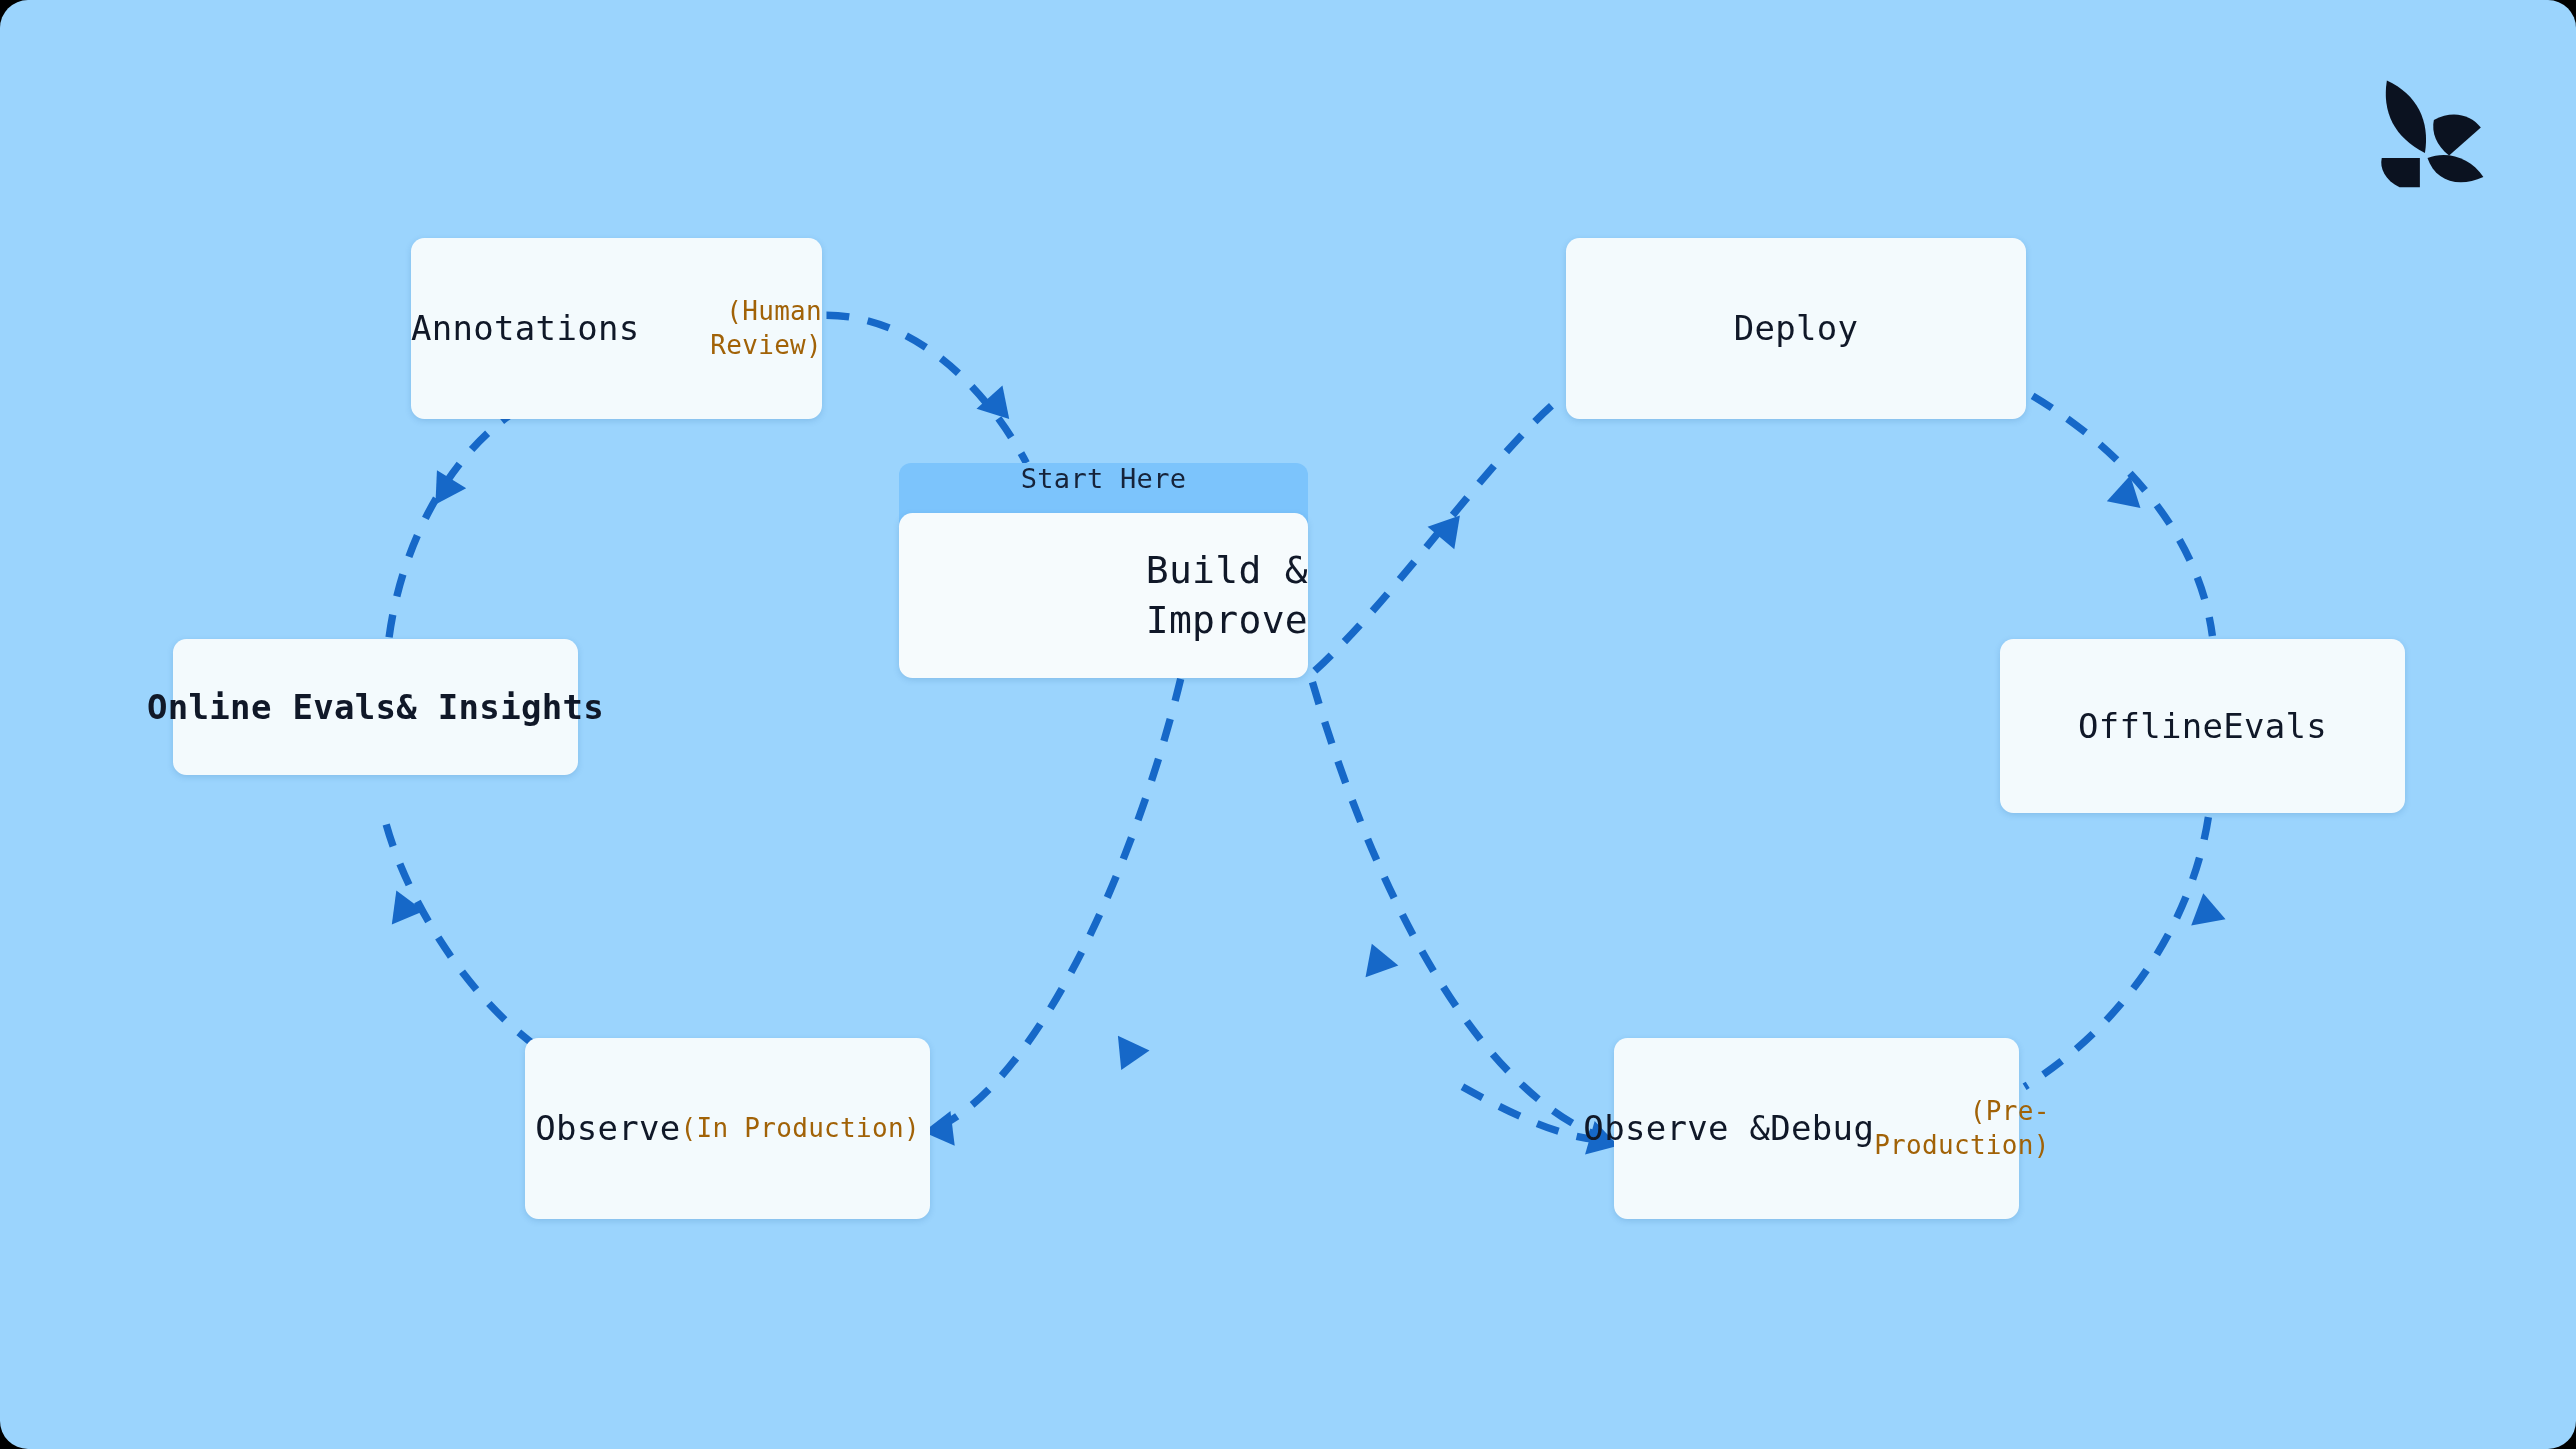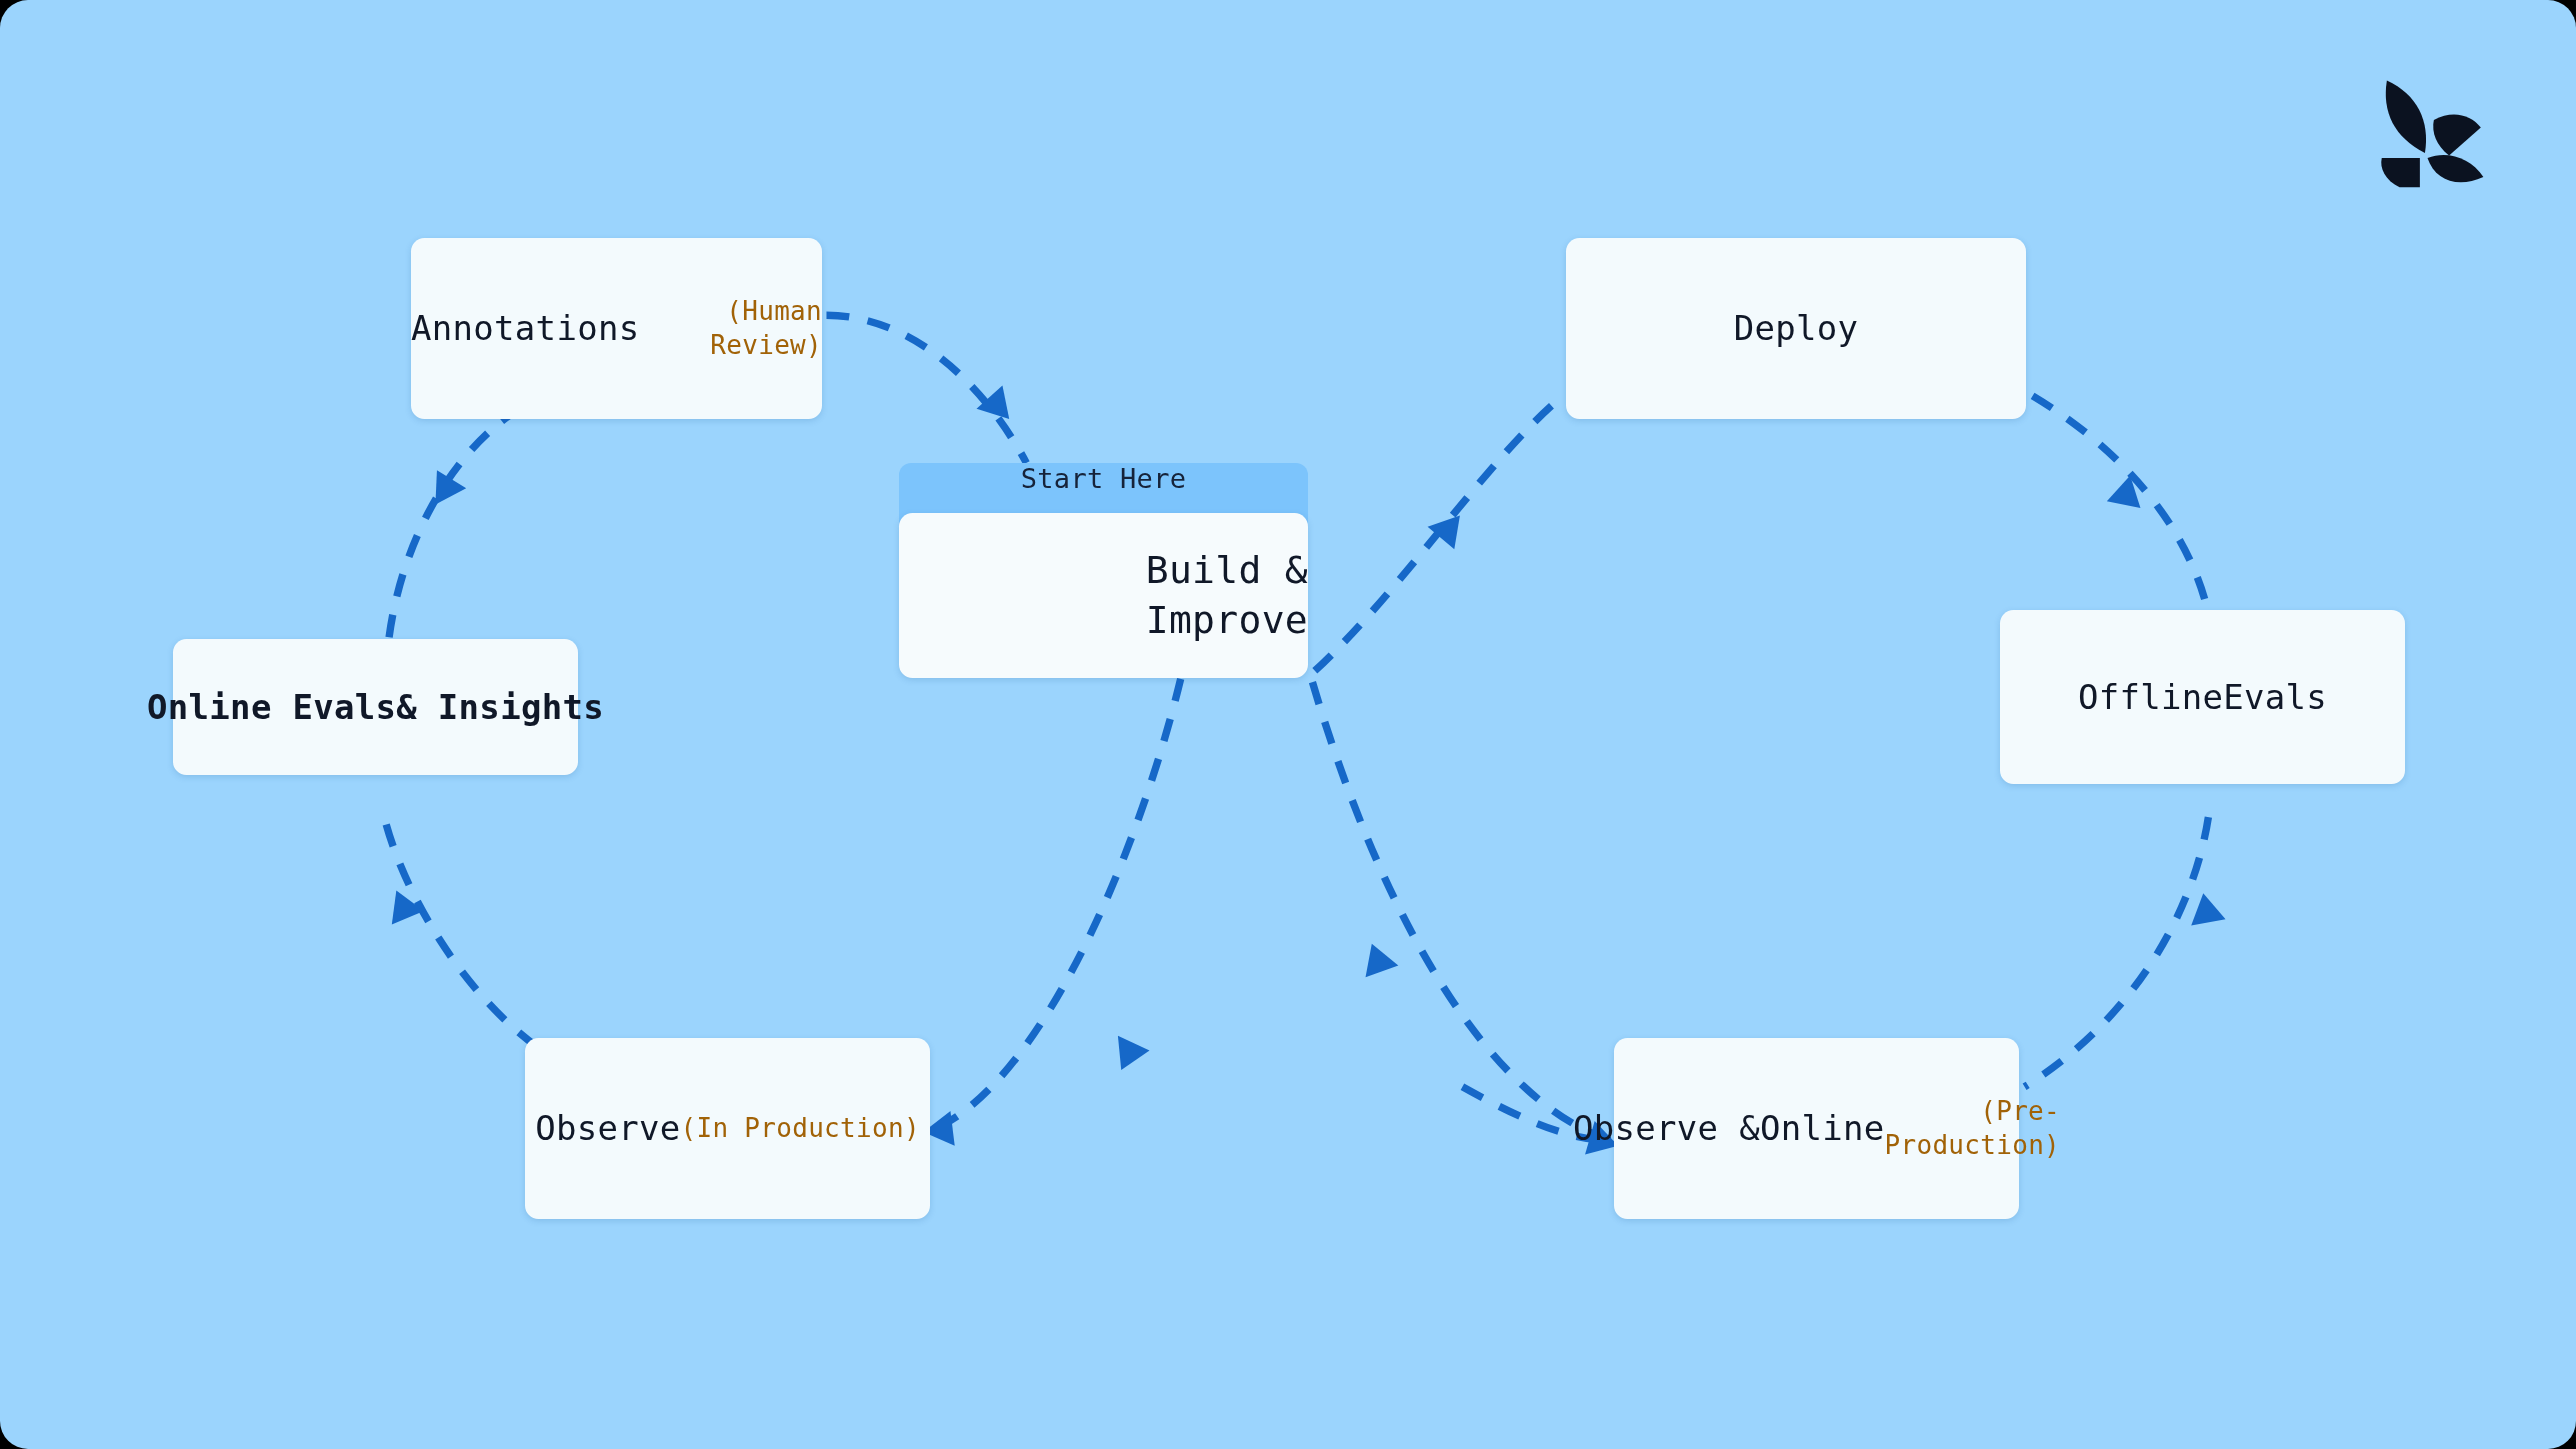--- a/index.html
+++ b/index.html
@@ -67,21 +67,21 @@
     letter-spacing: 0.3px;
     text-align: right;
   }
   .node .main-line { white-space: pre; }
 
   
   #node-annotations      { left: 411px;  top: 238px;  width: 411px;  height: 181px; }
   #node-online-evals     { left: 173px;  top: 639px;  width: 405px;  height: 136px; font-weight: bold; }
   #node-observe          { left: 525px;  top: 1038px; width: 405px;  height: 181px; }
   #node-deploy           { left: 1566px; top: 238px;  width: 460px;  height: 181px; }
-  #node-offline-evals    { left: 2000px; top: 610px;  width: 405px;  height: 174px; }
+  #node-offline-evals    { left: 2000px; top: 639px;  width: 405px;  height: 174px; }
   #node-observe-debug    { left: 1614px; top: 1038px; width: 405px;  height: 181px; }
 
   
   #node-start {
     position: absolute;
     left: 899px;
     top: 463px;
     width: 409px;
     height: 215px;
   }
@@ -202,21 +202,21 @@
     <div class="main-line">Deploy</div>
   </div>
 
   <div class="node" id="node-offline-evals">
     <div class="main-line">Offline</div>
     <div class="main-line">Evals</div>
   </div>
 
   <div class="node" id="node-observe-debug">
     <div class="main-line">Observe &amp;</div>
-    <div class="main-line">Online</div>
+    <div class="main-line">Debug</div>
     <div class="sub">(Pre-Production)</div>
   </div>
 
   <div id="node-start">
     <div id="start-band">Start Here</div>
     <div id="start-card">
       <div class="main-line">Build &amp;</div>
       <div class="main-line">Improve</div>
     </div>
   </div>

